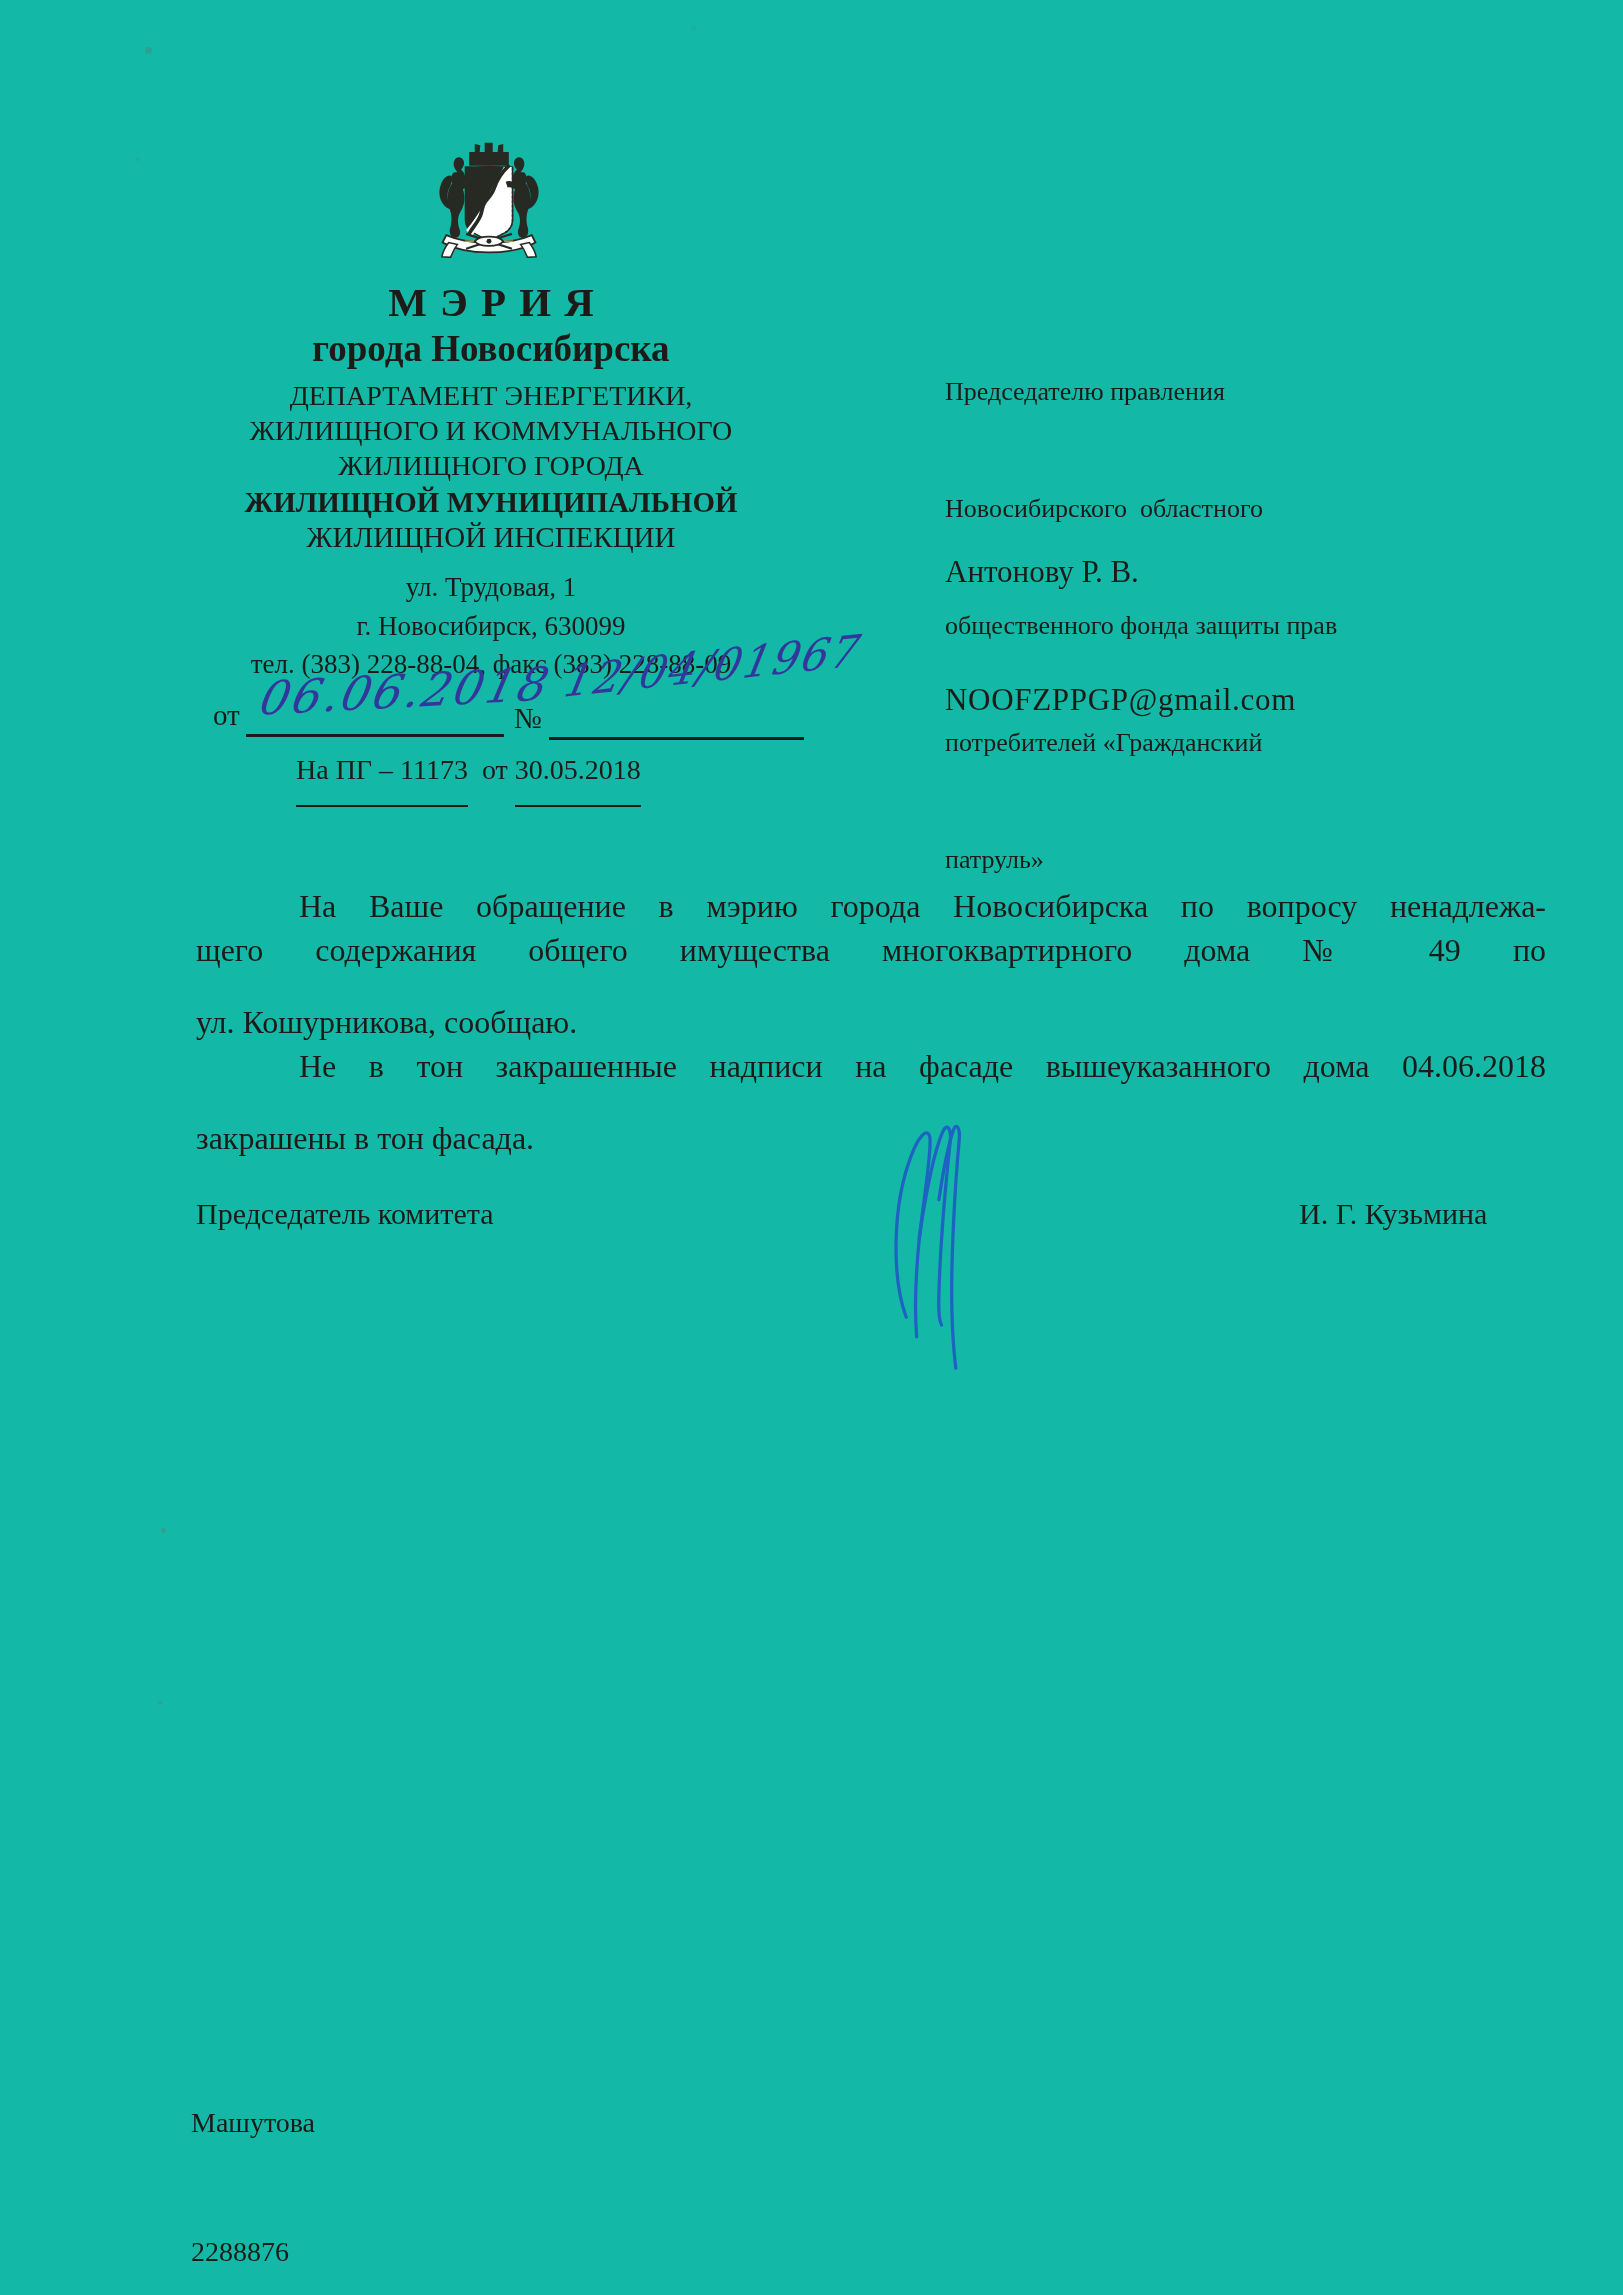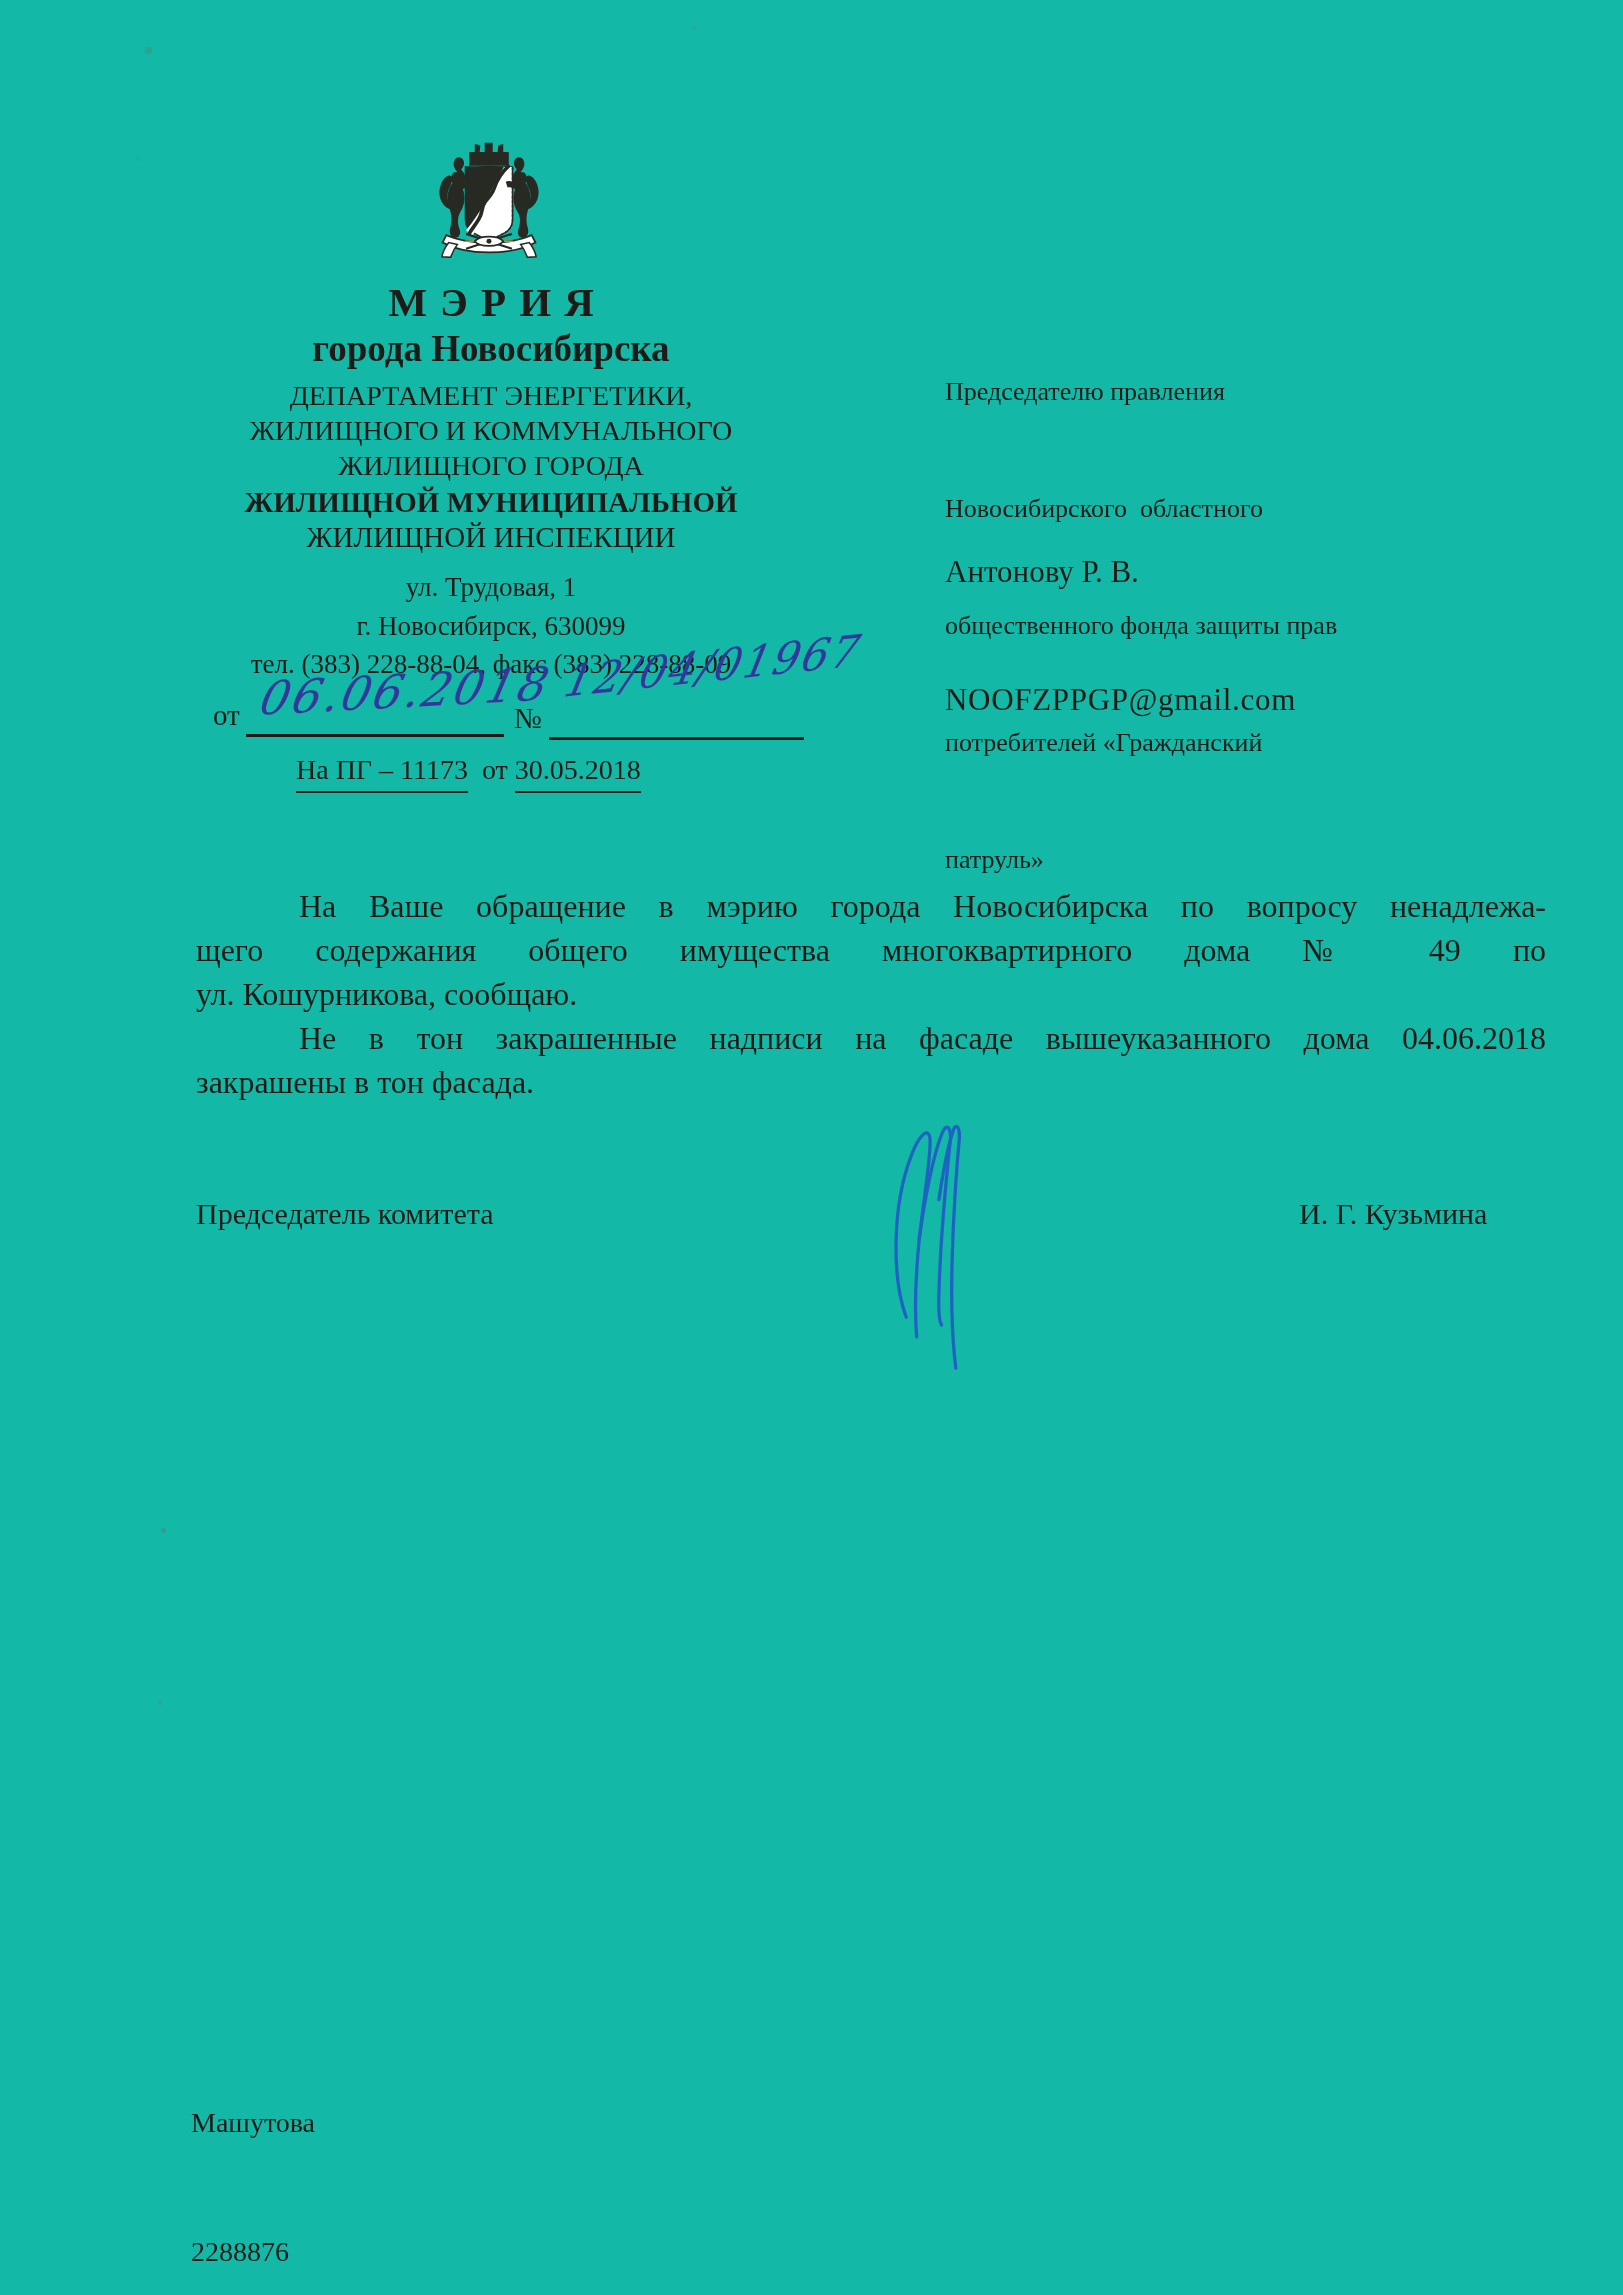--- a/index.html
+++ b/index.html
@@ -33,32 +33,32 @@
     color:#33379b;
     white-space:nowrap;
   }
   .hw-date{left:255px;top:672px;font-size:46px;letter-spacing:2.6px;transform:rotate(-3deg) skewX(-16deg);transform-origin:left bottom;}
   .hw-num{left:560px;top:657px;font-size:43px;letter-spacing:2px;transform:rotate(-6deg) skewX(-18deg);transform-origin:left bottom;}
   .uline{background:#1d1b18;height:2.6px;}
   .u1{left:246px;top:734px;width:258px;}
   .u2{left:549px;top:737px;width:255px;}
 
   .reply{left:296px;top:754px;font-size:28px;white-space:pre;}
-  .reply .us{border-bottom:2.6px solid #1d1b18;padding-bottom:6px;}
+  .reply .us{border-bottom:2.6px solid #1d1b18;padding-bottom:20px;}
 
   
   .rcpt{left:945px;top:294px;width:612px;font-size:26px;line-height:39px;white-space:pre-wrap;}
   .rcpt-name{left:945px;top:554px;font-size:31px;}
   .rcpt-email{left:945px;top:682px;font-size:31px;letter-spacing:0.7px;}
 
   
   .body-block{left:196px;top:884px;width:1350px;font-size:32px;line-height:44px;}
   .bline{text-align:justify;text-align-last:justify;}
   .bline.indent{padding-left:103px;}
-  .bline.plain{text-align:right;text-align-last:left;}
+  .bline.plain{text-align:right;text-align-last:left;margin-top:28px;}
 
   
   .pos-title{left:196px;top:1197px;font-size:30px;}
   .signer{left:1299px;top:1197px;font-size:30px;}
   .sig-svg{left:884px;top:1121px;}
 
   
   .executor{left:191px;top:2015px;font-size:28px;line-height:43px;white-space:pre;}
 
   

